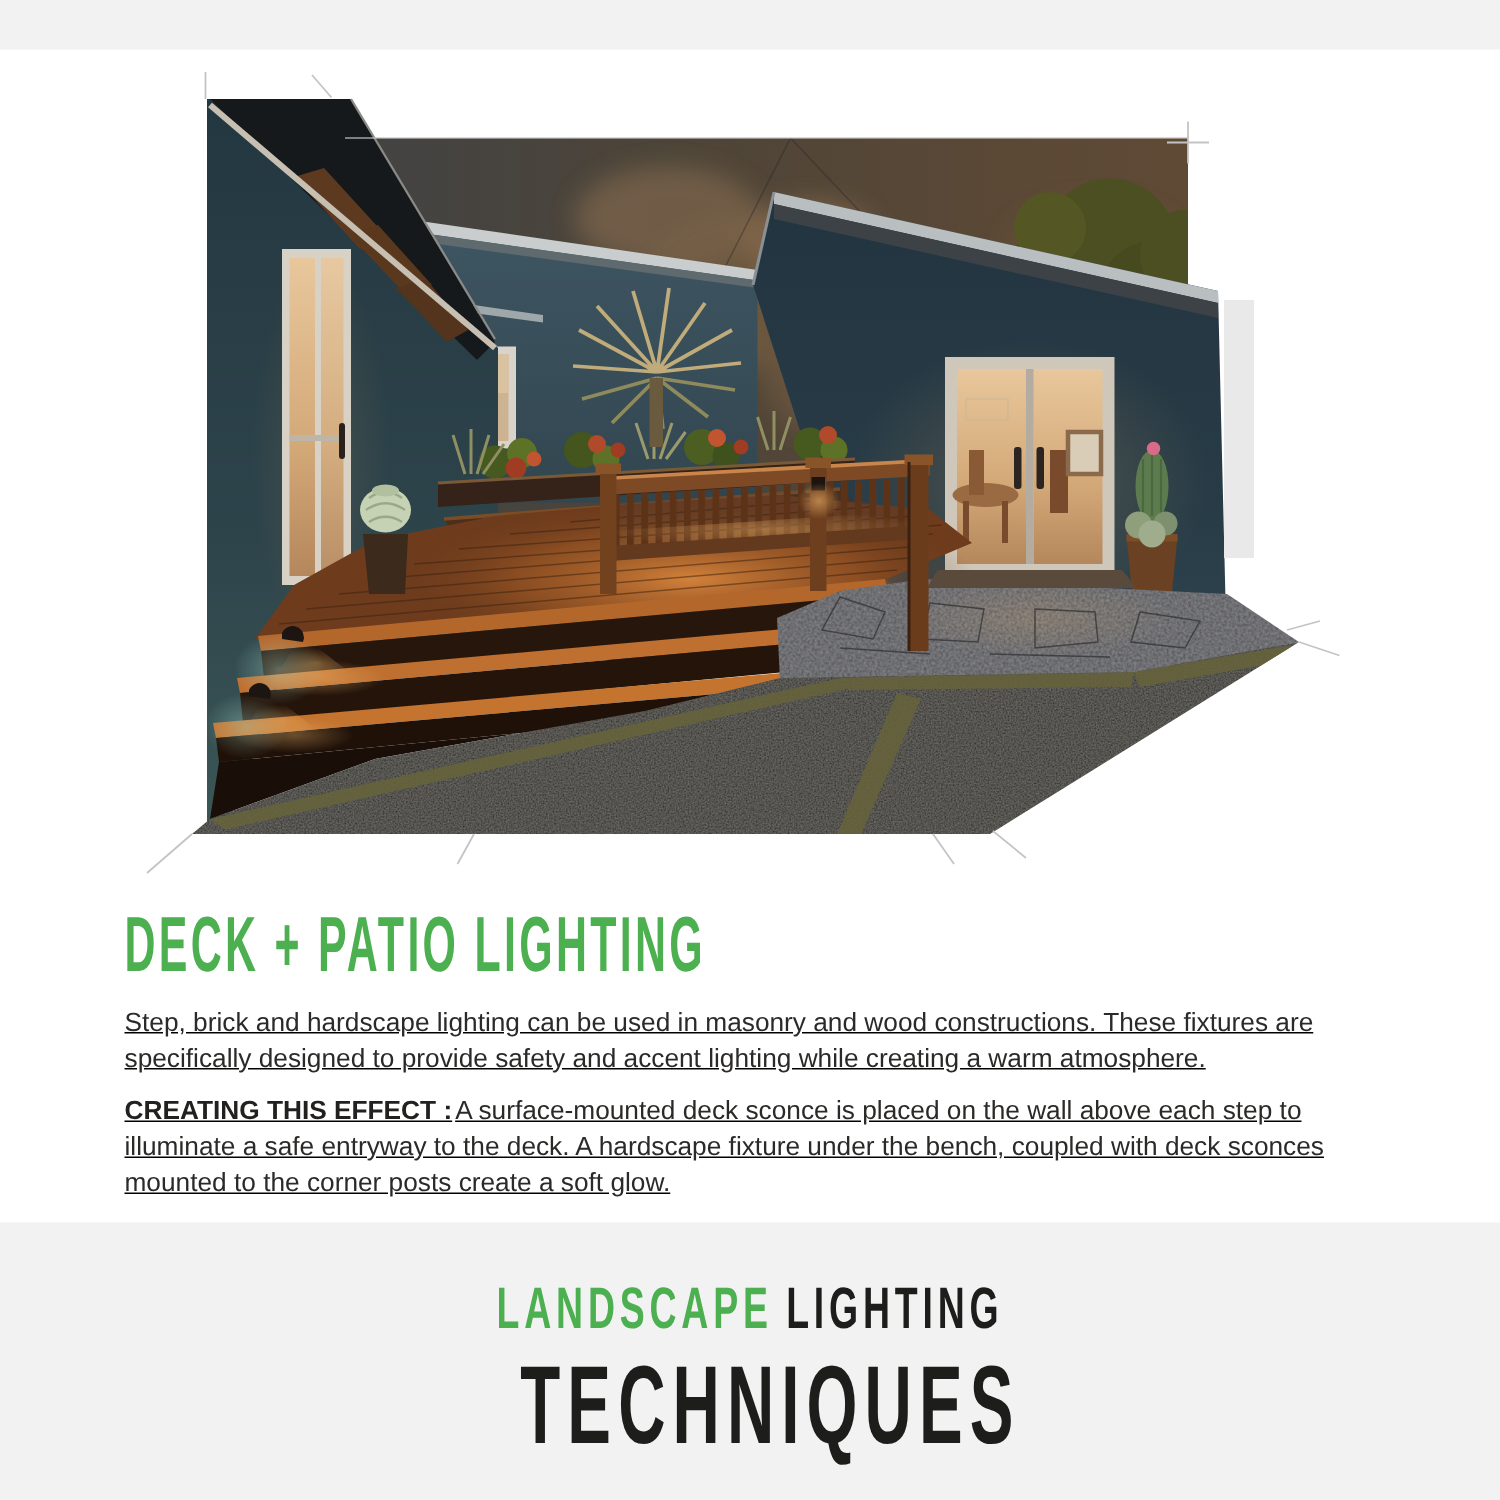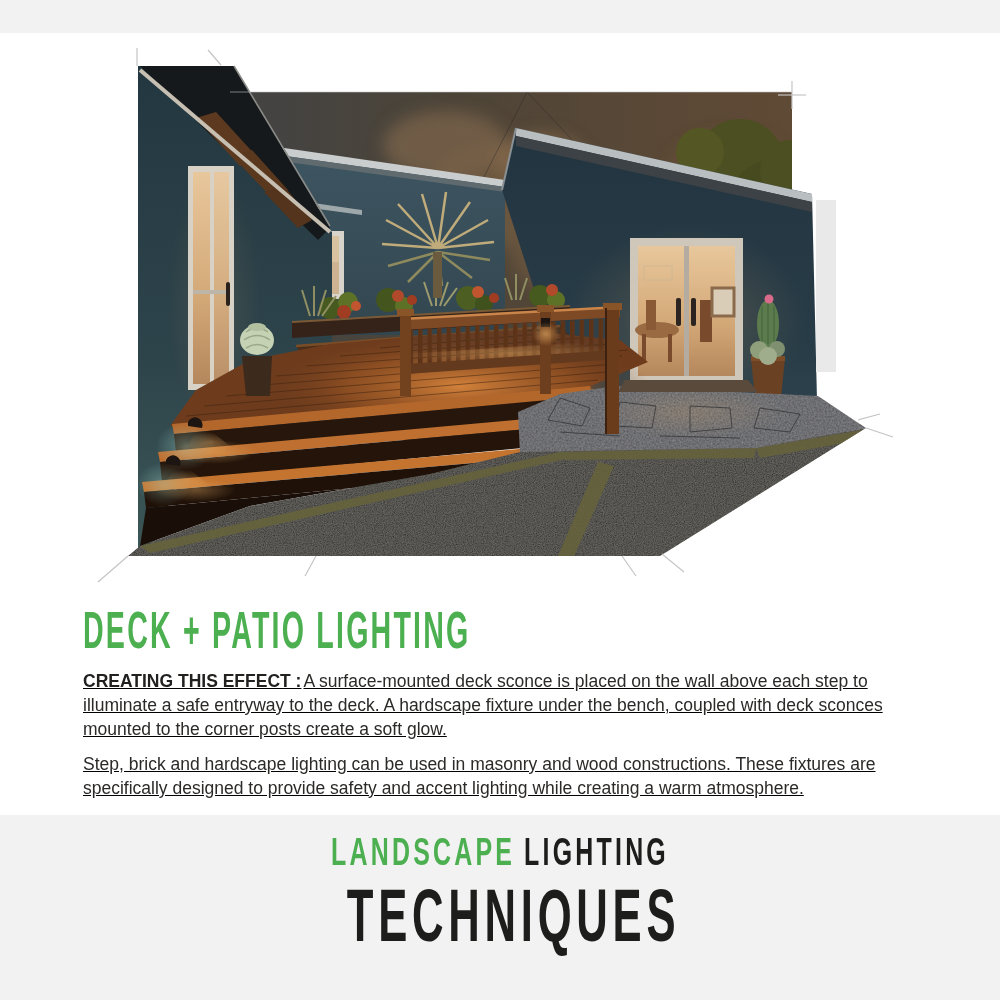--- a/index.html
+++ b/index.html
@@ -9,21 +9,21 @@
   .hero{position:absolute;left:0;top:0;width:1000px;height:1000px;}
   .copy{position:absolute;left:83px;top:604px;width:842px;text-decoration:underline;}
   .headline{margin:0 0 14px 0;line-height:52px;height:52px;}
   .squeeze{display:inline-block;transform-origin:left center;white-space:nowrap;}
   .headline .squeeze{font-size:52px;font-weight:bold;letter-spacing:4px;color:#4caf50;
         transform:scaleX(0.55);}
   .body{margin:0 0 11px 0;font-size:17.5px;line-height:1.37;color:#2b2a28;}
   .body strong{font-weight:bold;color:#222120;margin-right:2px;}
   .footband{position:absolute;left:0;top:815px;width:1000px;height:185px;background:#f2f2f2;
         text-align:center;}
-  .ft1{margin-top:13px;height:48px;line-height:48px;}
+  .ft1{margin-top:34px;height:48px;line-height:48px;}
   .ft1 .squeeze{transform-origin:center;transform:scaleX(0.64);font-size:39px;font-weight:bold;
         letter-spacing:5px;color:#1d1d1b;}
   .ft1 .green{color:#4caf50;margin-right:14px;}
   .ft2{margin-top:2px;height:76px;line-height:76px;padding-left:27px;}
   .ft2 .squeeze{transform-origin:center;transform:scaleX(0.59);font-size:74px;font-weight:bold;
         letter-spacing:8px;color:#1d1d1b;}
 </style>
 </head>
 <body>
 
@@ -327,21 +327,21 @@
       <line x1="858" y1="420" x2="880" y2="414"></line>
       <line x1="128" y1="556" x2="98" y2="582"></line>
       <line x1="316" y1="556" x2="305" y2="576"></line>
       <line x1="622" y1="556" x2="636" y2="576"></line>
       <line x1="662" y1="554" x2="684" y2="572"></line>
     </g>
   </svg>
 
   <section class="copy">
     <h1 class="headline"><span class="squeeze">DECK + PATIO LIGHTING</span></h1>
+    <p class="body">Step, brick and hardscape lighting can be used in masonry and wood constructions. These fixtures are specifically designed to provide safety and accent lighting while creating a warm atmosphere.</p>
     <p class="body"><strong>CREATING THIS EFFECT :</strong><span>A surface-mounted deck sconce is placed on the wall above each step to illuminate a safe entryway to the deck. A hardscape fixture under the bench, coupled with deck sconces mounted to the corner posts create a soft glow.</span></p>
-    <p class="body">Step, brick and hardscape lighting can be used in masonry and wood constructions. These fixtures are specifically designed to provide safety and accent lighting while creating a warm atmosphere.</p>
   </section>
 
   <footer class="footband">
     <div class="ft1"><span class="squeeze"><span class="green">LANDSCAPE</span><span class="dark">LIGHTING</span></span></div>
     <div class="ft2"><span class="squeeze">TECHNIQUES</span></div>
   </footer>
 </div>
 
 </body></html>

